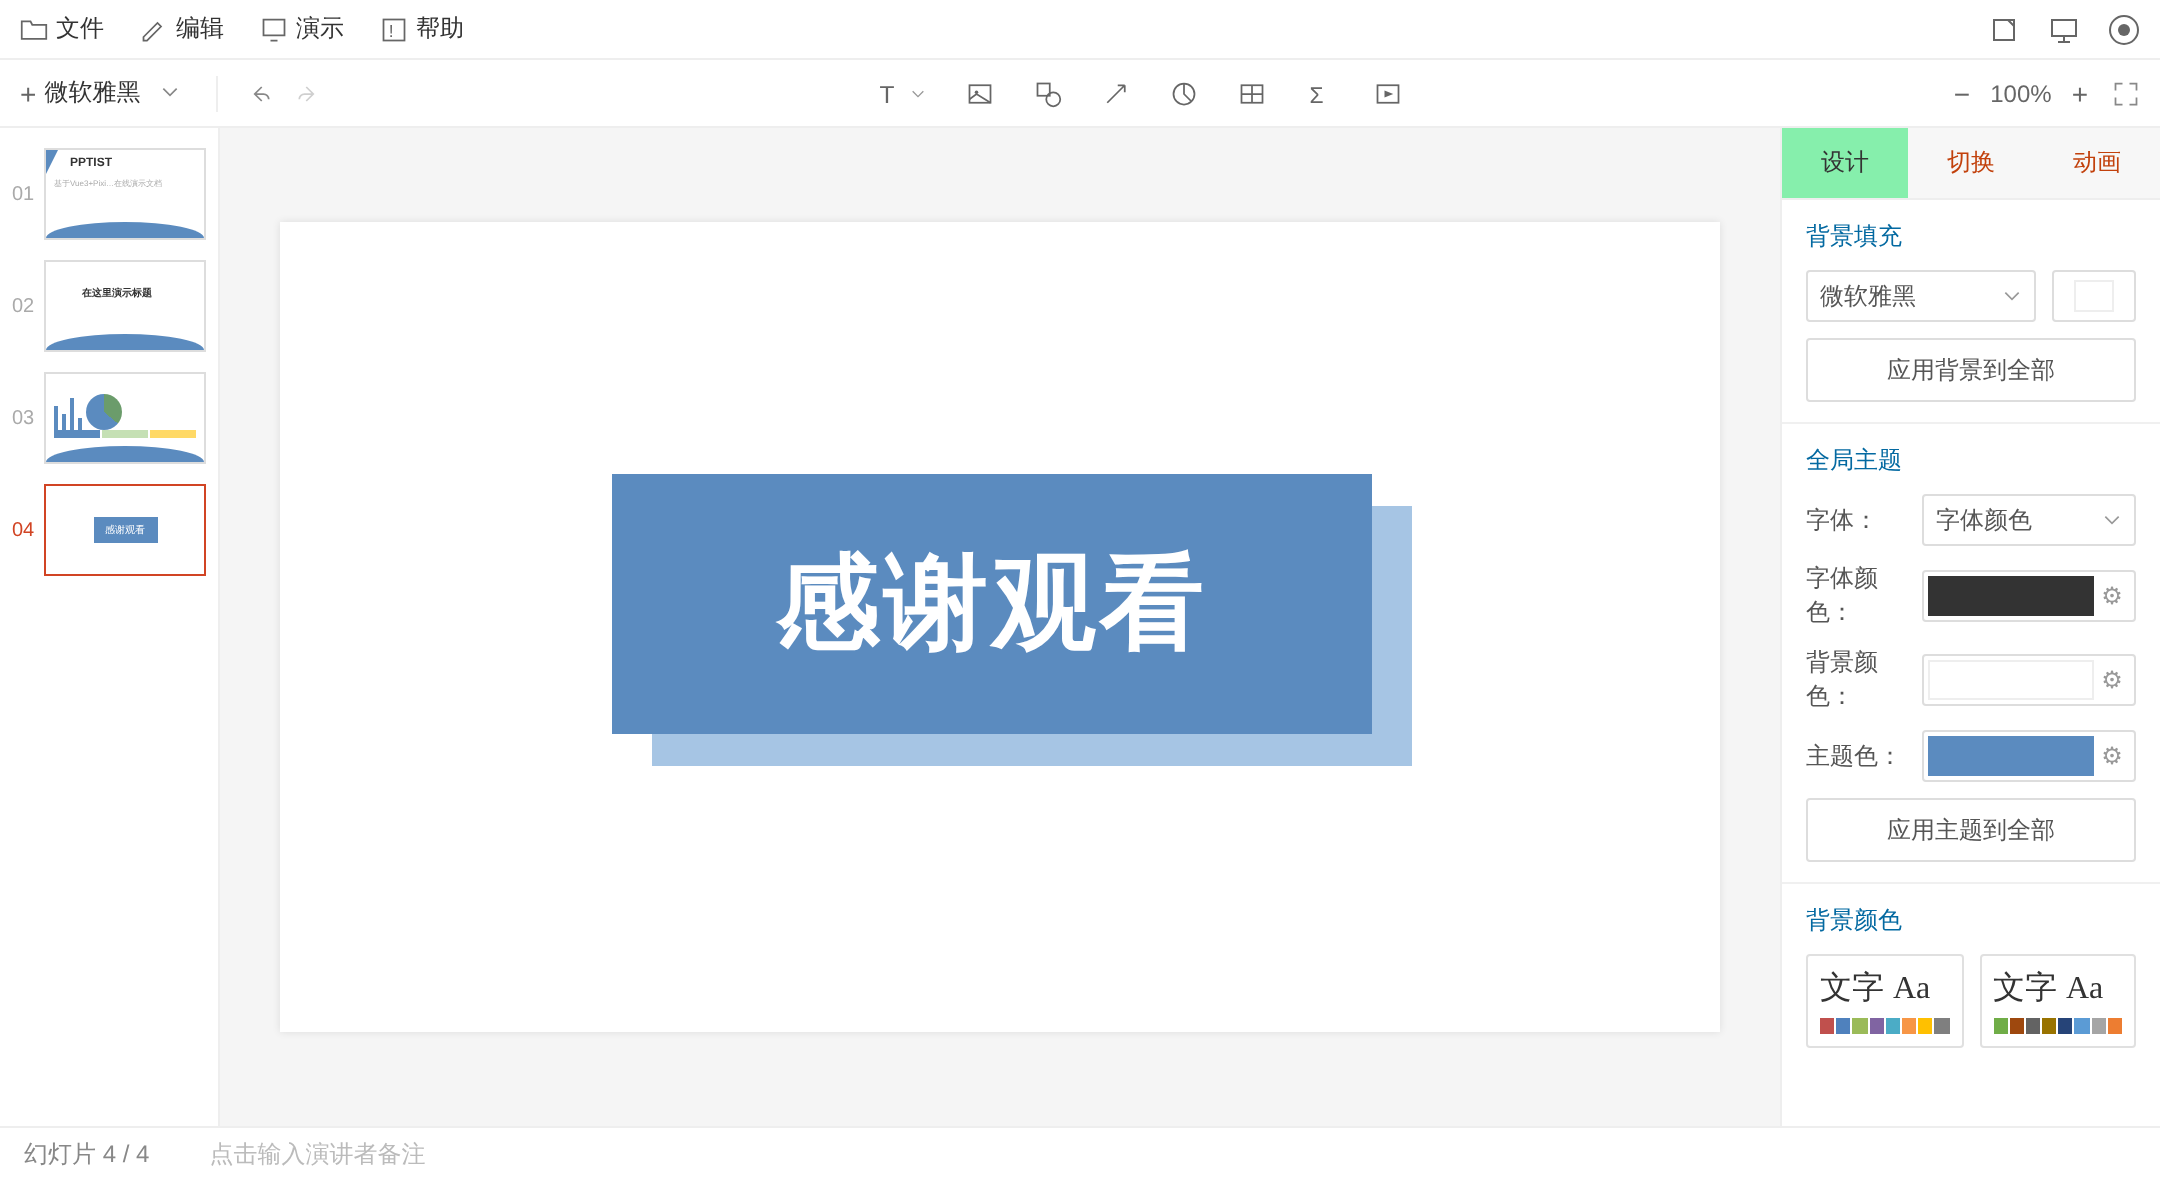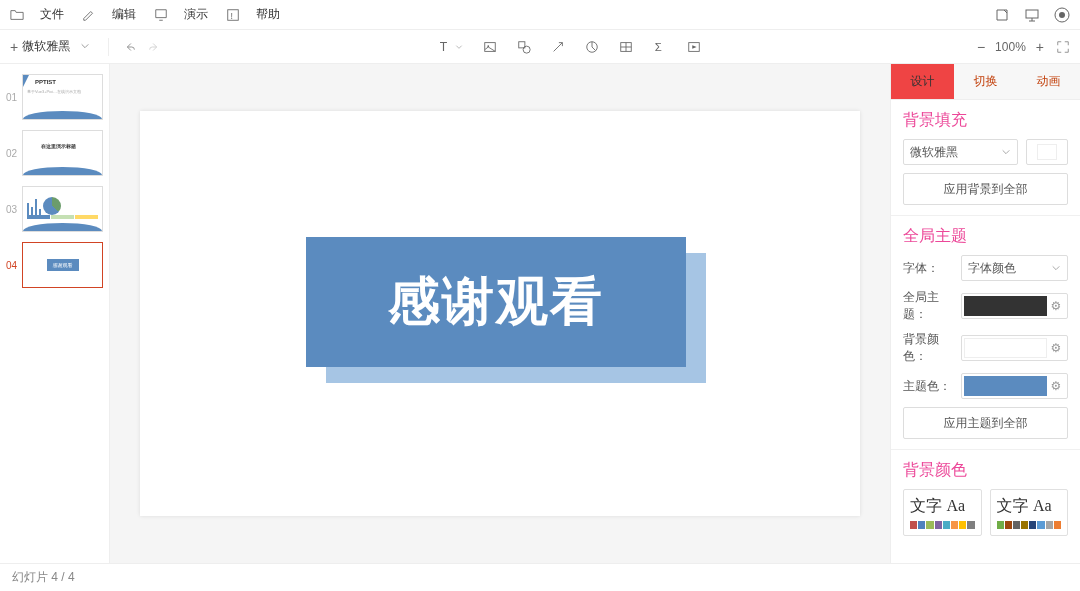--- a/index.html
+++ b/index.html
@@ -1,18 +1,18 @@
 <!DOCTYPE html>
 <html><head>
 <meta charset="utf-8">
 <style>
 * { margin:0; padding:0; box-sizing:border-box; font-family:"Microsoft YaHei",sans-serif; }
 body { width:1080px; height:591px; background:#fff; display:flex; flex-direction:column; overflow:hidden; font-size:12px; color:#333; }
 .menubar { height:30px; display:flex; align-items:center; padding:0 10px; border-bottom:1px solid #eee; gap:18px; }
-.menubar .item { display:flex; align-items:center; gap:16px; cursor:pointer; }
+.menubar .item { display:flex; align-items:center; gap:4px; cursor:pointer; }
 .menubar .right { margin-left:auto; display:flex; gap:14px; align-items:center; }
 .ico { display:inline-flex; width:14px; height:14px; }
 .toolbar { height:34px; display:flex; align-items:center; border-bottom:1px solid #eee; padding:0 10px; }
 .tb-left { display:flex; align-items:center; gap:10px; }
 .tb-left .add { display:flex; align-items:center; gap:4px; cursor:pointer; }
 .tb-left .dd { width:14px; cursor:pointer; }
 .tb-left .sep { width:1px; height:18px; background:#eee; margin:0 4px; }
 .tb-center { flex:1; display:flex; justify-content:center; gap:20px; }
 .tb-center .tool { cursor:pointer; display:flex; align-items:center; gap:3px; color:#666; }
 .tb-right { display:flex; align-items:center; gap:12px; }
@@ -25,24 +25,24 @@
 .thumb .slide { flex:1; height:46px; border:1px solid #ddd; background:#fff; position:relative; overflow:hidden; }
 .thumb.active .slide { border:1px solid #d14424; }
 .canvas { flex:1; background:#f5f5f5; display:flex; align-items:center; justify-content:center; padding:20px; }
 .stage { width:720px; height:405px; background:#fff; position:relative; box-shadow:0 0 4px rgba(0,0,0,.1); }
 .shape-back { position:absolute; top:142px; left:186px; width:380px; height:130px; background:#a6c5e4; }
 .shape-front { position:absolute; top:126px; left:166px; width:380px; height:130px; background:#5b8bbf; display:flex; align-items:center; justify-content:center; }
 .shape-front .txt { color:#fff; font-size:52px; font-weight:bold; letter-spacing:2px; }
 .right-panel { width:190px; border-left:1px solid #eee; display:flex; flex-direction:column; overflow-y:auto; }
 .tabs { display:flex; border-bottom:1px solid #eee; }
 .tabs .tab { flex:1; text-align:center; padding:9px 0; cursor:pointer; color:#c2410c; }
-.tabs .tab.active { color:#333; background:#ef4444; }
+.tabs .tab.active { color:#333; background:#86efac; }
 .tabs .tab:not(.active){ background:#f7f7f7; }
 .section { padding:10px 12px; border-bottom:1px solid #f0f0f0; }
-.sec-title { font-size:16px; color:#ec4899; margin-bottom:8px; }
+.sec-title { font-size:12px; color:#0369a1; margin-bottom:8px; }
 .row { display:flex; align-items:center; gap:8px; margin-bottom:8px; }
 .row .lbl { width:50px; color:#555; font-size:12px; }
 .sel { flex:1; height:26px; border:1px solid #ddd; border-radius:2px; display:flex; align-items:center; justify-content:space-between; padding:0 6px; font-size:12px; color:#555; cursor:pointer; }
 .swatch { flex:1; height:26px; border:1px solid #ddd; border-radius:2px; display:flex; align-items:center; padding:2px; cursor:pointer; }
 .swatch .c { flex:1; height:100%; }
 .swatch .gear { width:18px; text-align:center; color:#999; }
 .color-btn { width:42px; height:26px; border:1px solid #ddd; border-radius:2px; display:flex; align-items:center; justify-content:center; cursor:pointer; color:#aaa; }
 .btn { height:32px; border:1px solid #ddd; border-radius:2px; display:flex; align-items:center; justify-content:center; cursor:pointer; color:#555; font-size:12px; }
 .themes { padding:10px 12px; }
 .theme-grid { display:grid; grid-template-columns:1fr 1fr; gap:8px; }
@@ -290,21 +290,21 @@
       <div class="row">
           <span class="lbl">字体：</span>
           <div class="sel">
             <span>字体颜色</span>
             <svg width="10" viewBox="0 0 12 12">
               <path d="M2 4l4 4 4-4" fill="none" stroke="#999"></path>
             </svg>
           </div>
         </div>
       <div class="row">
-          <span class="lbl">全局主题：</span>
+          <span class="lbl">字体颜色：</span>
           <div class="swatch">
             <span class="c" style="background:#333333"></span>
             <span class="gear">⚙</span>
           </div>
         </div>
       <div class="row">
           <span class="lbl">背景颜色：</span>
           <div class="swatch">
             <span class="c" style="background:#ffffff;border:1px solid #eee"></span>
             <span class="gear">⚙</span>
@@ -349,13 +349,14 @@
               <span style="background: rgb(237, 125, 49);"></span>
             </div>
           </div>
         </div>
     </div>
   </div>
 </div>
 
 <div class="footer">
   <span>幻灯片 4 / 4</span>
+  <span class="notes-input">点击输入演讲者备注</span>
 </div>
 
 </body></html>

